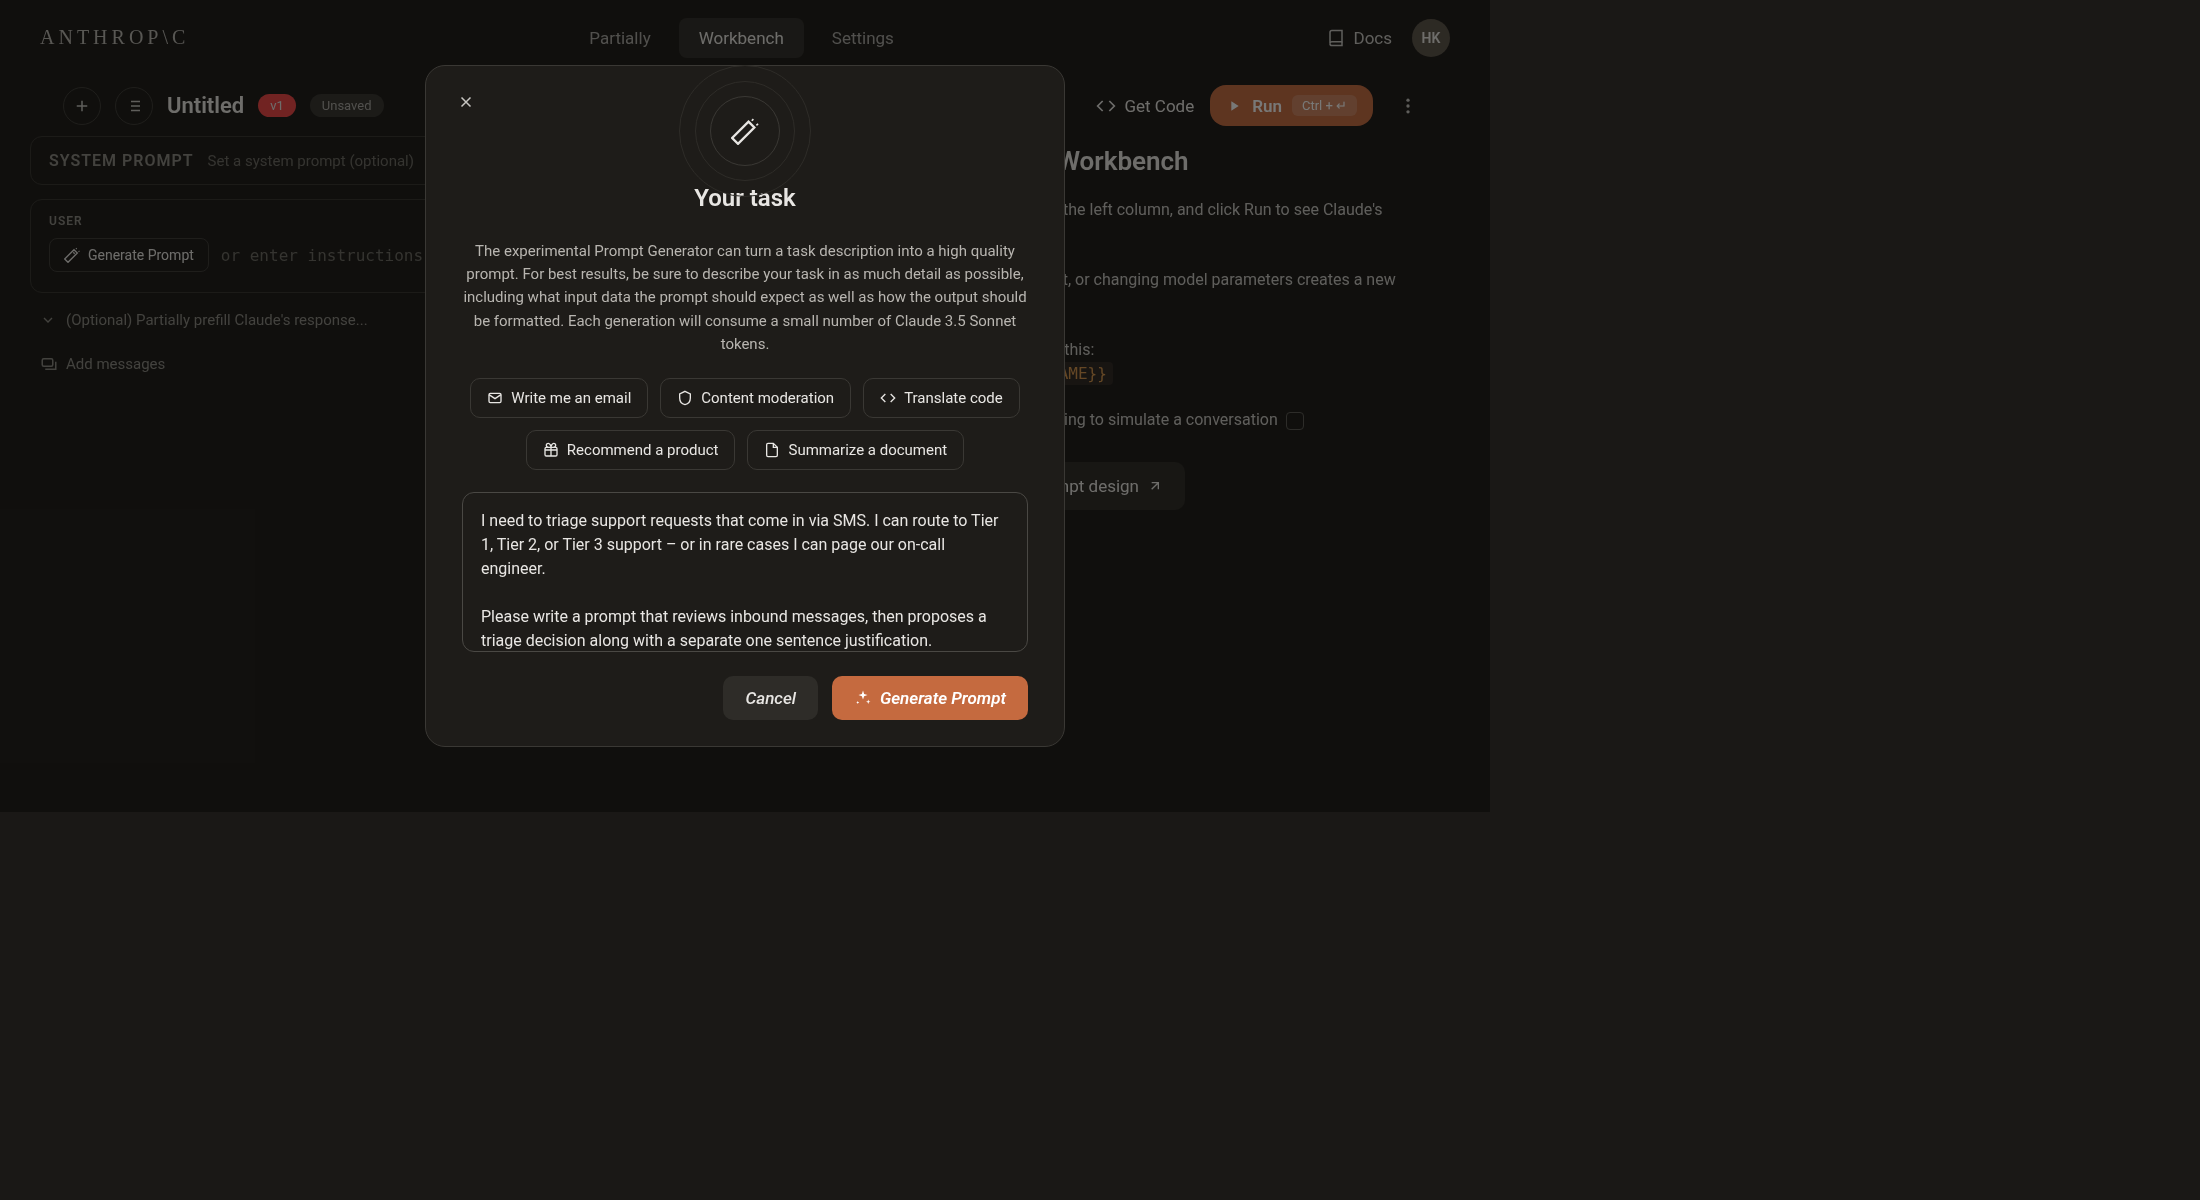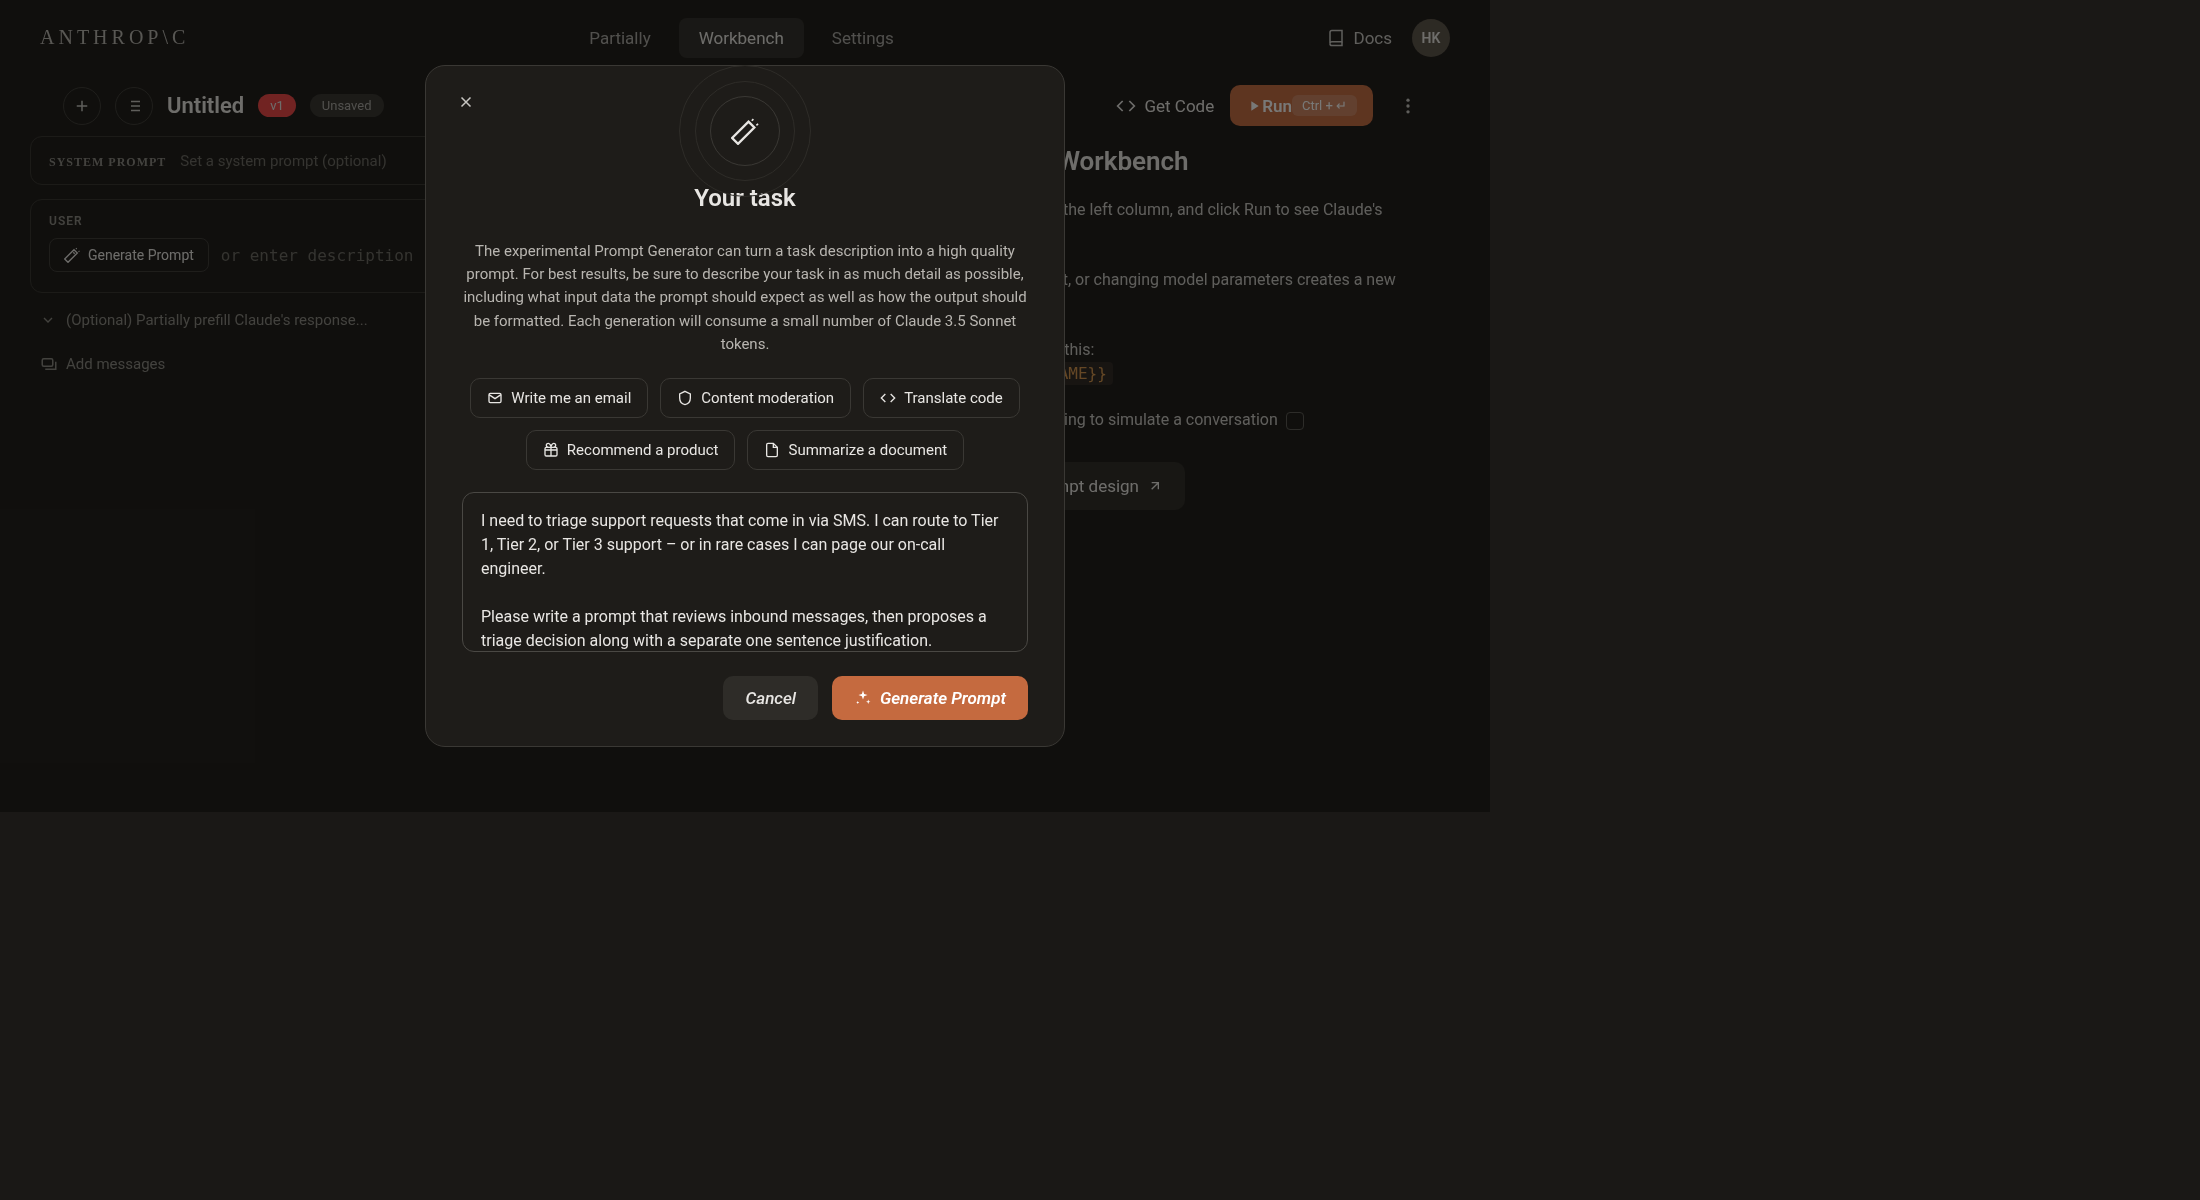--- a/index.html
+++ b/index.html
@@ -93,24 +93,25 @@
   gap: 16px;
 }
 .get-code {
   display: flex;
   gap: 8px;
   font-size: 17px;
 }
 .run-btn {
   display: flex;
   align-items: center;
+  gap: 10px;
   background: #c56a3f;
   color: #fff;
   padding: 10px 16px;
-  border-radius: 10px;
+  border-radius: 16px;
   font-size: 17px;
   font-weight: 600;
   text-align: center;
 }
 .run-btn .hint {
   background: rgba(255,255,255,0.18);
   padding: 3px 10px;
   border-radius: 6px;
   font-size: 13px;
   font-weight: 400;
@@ -123,25 +124,24 @@
   gap: 20px;
   height: calc(100% - 140px);
 }
 .left-col { flex: 1.6; display: flex; flex-direction: column; gap: 14px; }
 .card {
   border: 1px solid #34322e;
   border-radius: 12px;
   padding: 14px 18px;
 }
 .sys-label {
-  font-size: 12px;
+  font-size: 16px;
   letter-spacing: 1px;
   color: #8a8882;
   font-weight: 600;
-  font-family: Liberation Serif, serif;
 }
 .sys-placeholder { color: #6a6862; font-size: 15px; margin-left: 10px; }
 .user-label {
   font-size: 12px;
   letter-spacing: 1px;
   color: #8a8882;
   font-weight: 600;
   margin-bottom: 10px;
 }
 .gen-prompt-chip {
@@ -382,21 +382,21 @@
     </div>
     <div class="card" style="padding-bottom:20px">
       <div class="user-label">USER</div>
       <div style="display:flex;align-items:center">
         <div class="gen-prompt-chip">
           <svg width="16" height="16" viewBox="0 0 24 24" fill="none" stroke="currentColor" stroke-width="2">
               <path d="M15 4l5 5L6 23l-5-5L15 4zM18 2l1 1M22 6l1 1M14 8l2 2"></path>
             </svg>
           <span>Generate Prompt</span>
         </div>
-        <span class="instr-placeholder">or enter description</span>
+        <span class="instr-placeholder">or enter instructions</span>
       </div>
     </div>
     <div class="prefill-row">
       <svg width="16" height="16" viewBox="0 0 24 24" fill="none" stroke="currentColor" stroke-width="2">
           <path d="M6 9l6 6 6-6"></path>
         </svg>
       <span>(Optional) Partially prefill Claude's response...</span>
     </div>
     <div class="add-msg">
       <svg width="18" height="18" viewBox="0 0 24 24" fill="none" stroke="currentColor" stroke-width="2">

